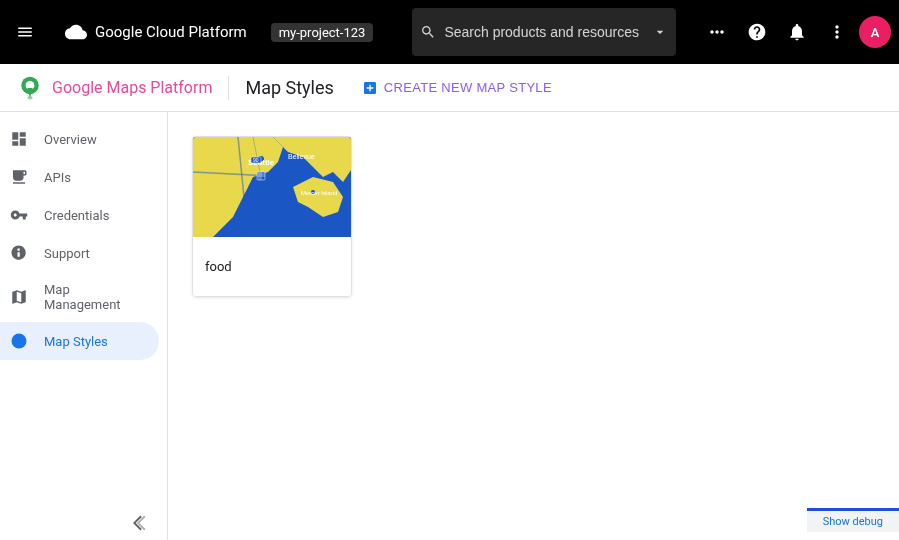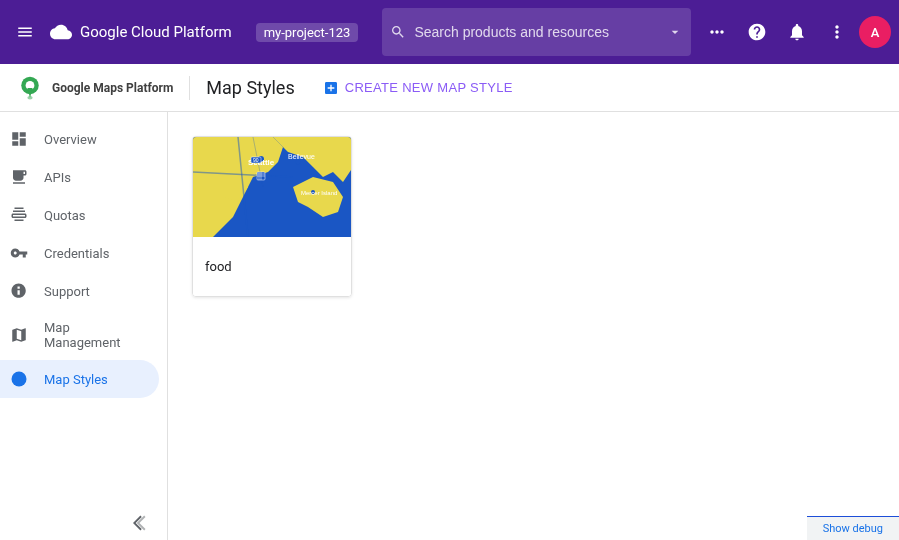--- a/index.html
+++ b/index.html
@@ -1,25 +1,25 @@
 <!DOCTYPE html>
 <html><head>
   <meta charset="utf-8">
   <style>
     * { margin: 0; padding: 0; box-sizing: border-box; }
     body { font-family: 'Google Sans', Roboto, Arial, sans-serif; font-size: 13px; background: #fff; overflow: hidden; height: 540px; width: 899px; }
 
     
     .top-bar {
       height: 64px;
-      background: #4c1d95;
+      background: #000000;
       display: flex;
       align-items: center;
       padding: 0 8px;
-      gap: 8px;
+      gap: 23px;
       position: relative;
       z-index: 10;
     }
     .top-bar-menu-icon { color: #fff; cursor: pointer; padding: 8px; border-radius: 50%; display: flex; align-items: center; justify-content: center; }
     .top-bar-logo-area { display: flex; align-items: center; gap: 8px; flex-shrink: 0; }
     .top-bar-logo-text { color: #fff; font-size: 15px; font-weight: 400; white-space: nowrap; }
     .top-bar-account { color: #fff; font-size: 13px; background: rgba(255,255,255,0.2); border-radius: 4px; padding: 2px 8px; margin-left: 16px; }
     .top-bar-search {
       flex: 1;
       max-width: 540px;
@@ -50,21 +50,21 @@
       height: 48px;
       background: #fff;
       border-bottom: 1px solid #e0e0e0;
       display: flex;
       align-items: center;
       padding: 0 16px;
       gap: 16px;
     }
     .second-bar-logo { display: flex; align-items: center; gap: 8px; }
     .maps-logo-icon { width: 28px; height: 28px; }
-    .second-bar-title { font-size: 12px; color: #404040; font-weight: 700; }
+    .second-bar-title { font-size: 16px; color: #ec4899; font-weight: 400; }
     .second-bar-divider { width: 1px; height: 24px; background: #e0e0e0; }
     .page-title-text { font-size: 18px; color: #202124; font-weight: 400; }
     .create-btn {
       display: flex; align-items: center; gap: 6px;
       color: #8b5cf6; font-size: 13px; font-weight: 500;
       cursor: pointer; padding: 6px 12px; border-radius: 4px;
       border: none; background: transparent; letter-spacing: 0.3px;
     }
 
     
@@ -113,24 +113,24 @@
       height: 100px;
       background: #4169e1;
       position: relative;
       overflow: hidden;
     }
     .map-card-footer { padding: 22px 12px; background: #fff; }
     .map-card-name { font-size: 13px; color: #202124; }
 
     
     .bottom-bar {
-      position: fixed; bottom: 0; right: 0;
+      position: fixed; bottom: 8px; right: 0;
       height: 24px;
       background: #f1f3f4;
-      border-top: 1px solid #1d4ed8;
+      border-top: 3px solid #1d4ed8;
       display: flex; align-items: center;
       padding: 0 16px;
       font-size: 11px; color: #5f6368;
     }
 
     
     svg { display: block; }
   </style>
 </head>
 <body>
@@ -222,28 +222,20 @@
     <div class="sidebar-item">
       <div class="sidebar-icon">
         <svg width="18" height="18" viewBox="0 0 24 24" fill="currentColor">
           <path d="M20 3H4v10c0 2.21 1.79 4 4 4h6c2.21 0 4-1.79 4-4v-3h2c1.11 0 2-.89 2-2V5c0-1.11-.89-2-2-2zm0 5h-2V5h2v3zM4 19h16v2H4z"></path>
         </svg>
       </div>
       <span>APIs</span>
     </div>
 
 
-    <div class="sidebar-item">
-      <div class="sidebar-icon">
-        <svg width="18" height="18" viewBox="0 0 24 24" fill="currentColor">
-          <path d="M20 6H4v2h16V6zm-2-4H6v2h12V2zm4 12v-2c0-1.1-.9-2-2-2H4c-1.1 0-2 .9-2 2v2c0 1.1.9 2 2 2h16c1.1 0 2-.9 2-2zm-2 0H4v-2h16v2zm-2 4H6v2h12v-2z"></path>
-        </svg>
-      </div>
-      <span>Quotas</span>
-    </div>
 
     <div class="sidebar-item">
       <div class="sidebar-icon">
         <svg width="18" height="18" viewBox="0 0 24 24" fill="currentColor">
           <path d="M12.65 10C11.83 7.67 9.61 6 7 6c-3.31 0-6 2.69-6 6s2.69 6 6 6c2.61 0 4.83-1.67 5.65-4H17v4h4v-4h2v-4H12.65zM7 14c-1.1 0-2-.9-2-2s.9-2 2-2 2 .9 2 2-.9 2-2 2z"></path>
         </svg>
       </div>
       <span>Credentials</span>
     </div>
 

